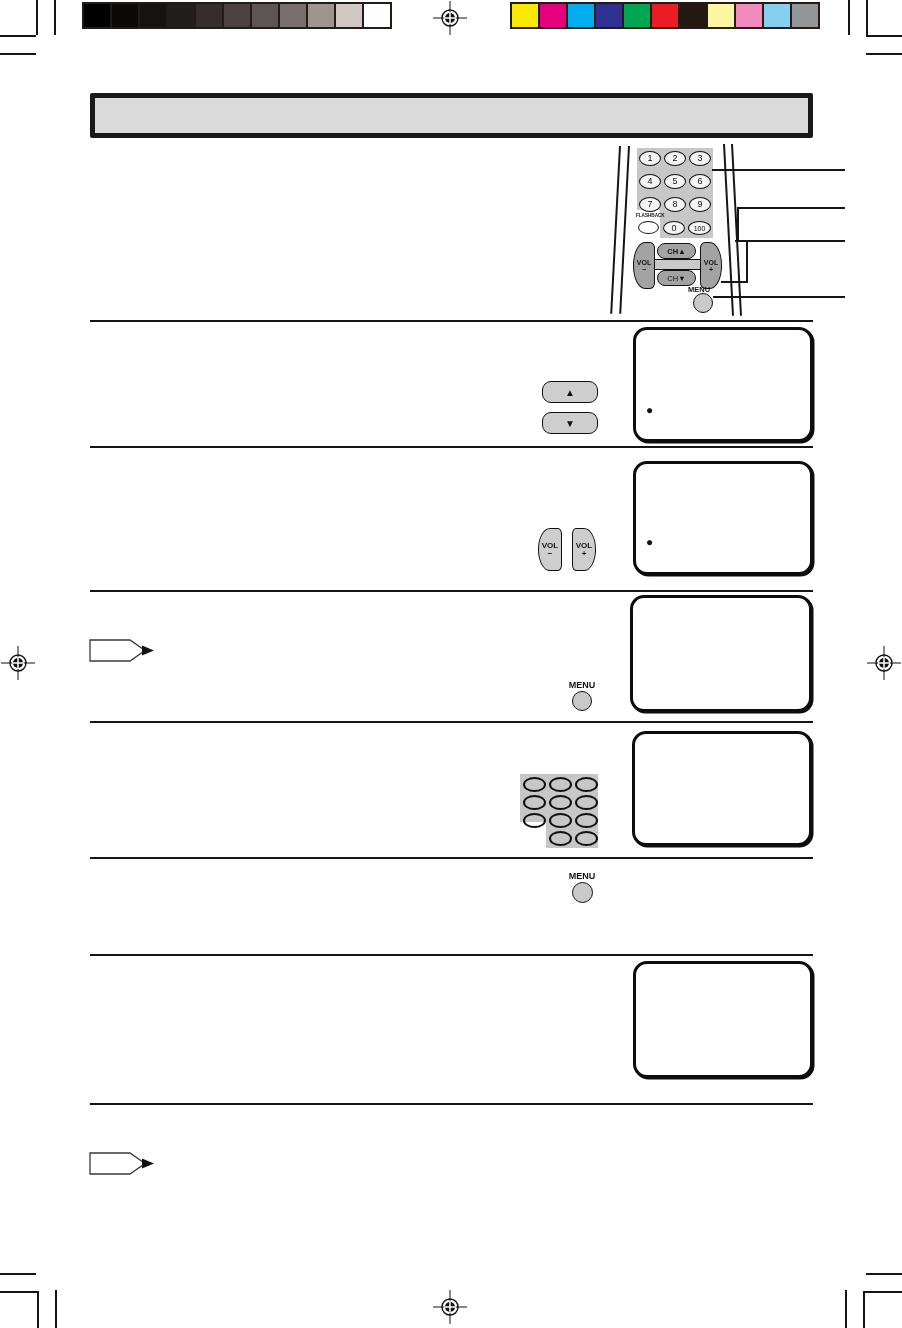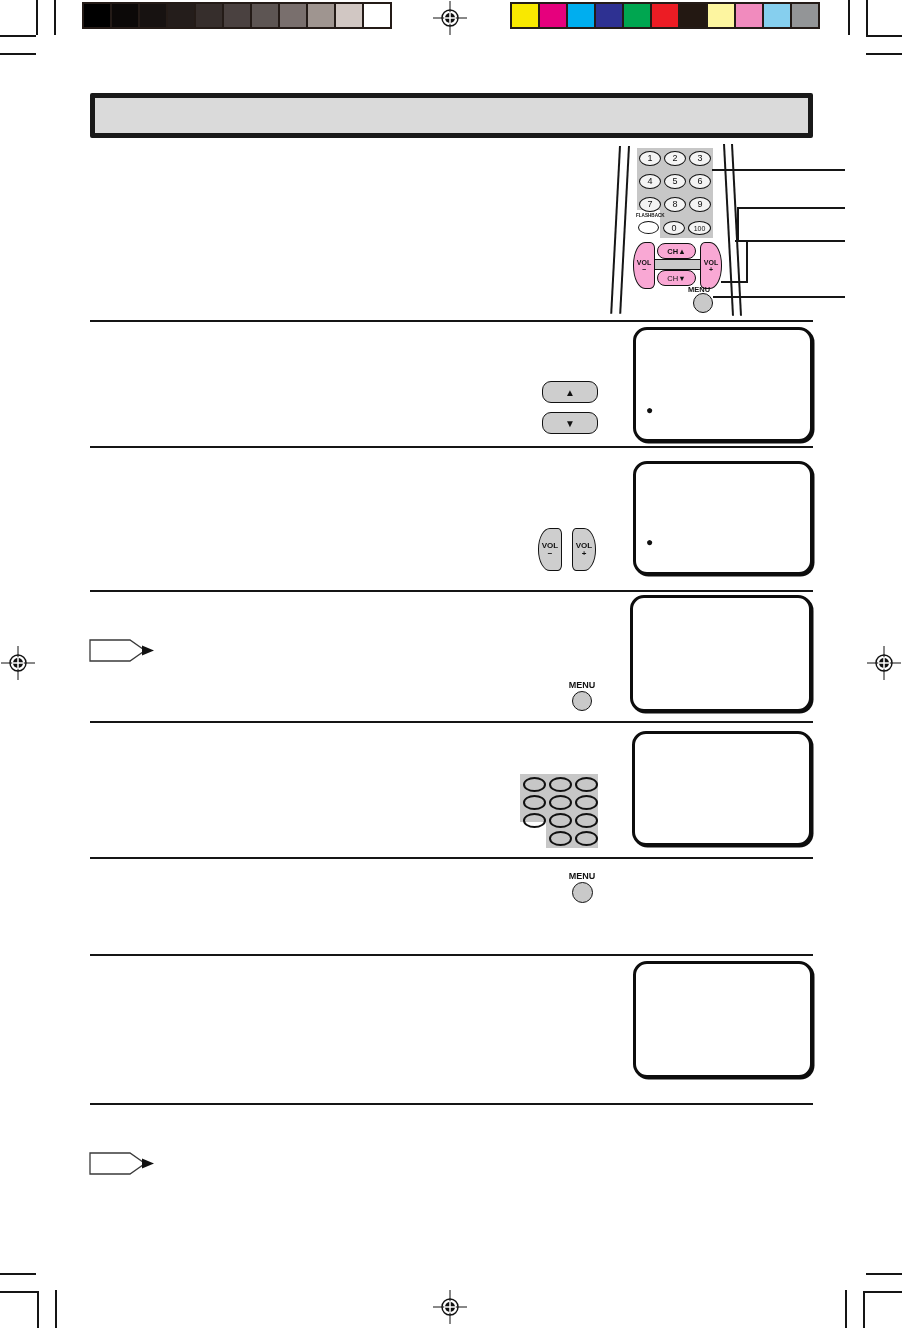--- a/index.html
+++ b/index.html
@@ -25,21 +25,21 @@
   }
   .bullet{position:absolute;font-size:12px;line-height:8px;color:#111;}
   
   .edge{position:absolute;background:#161616;}
   .pad{position:absolute;background:#c7c7c7;}
   .dkey{
     position:absolute;width:22px;height:15px;border:1.6px solid #111;border-radius:50%;
     background:#f4f4f4;box-sizing:border-box;display:flex;align-items:center;justify-content:center;
     font-size:9px;line-height:9px;
   }
-  .gbtn{position:absolute;background:#f9a8d4;border:1.6px solid #111;box-sizing:border-box;
+  .gbtn{position:absolute;background:#a3a3a3;border:1.6px solid #111;box-sizing:border-box;
     display:flex;align-items:center;justify-content:center;}
   .volbtn{flex-direction:column;font-size:7px;font-weight:bold;line-height:7px;}
   .minilabel{position:absolute;font-weight:bold;color:#111;}
   .callout{position:absolute;background:#161616;}
   
   .okey{position:absolute;width:23px;height:15px;border:2px solid #111;border-radius:50%;
     background:transparent;box-sizing:border-box;}
   .menu-circle{position:absolute;border-radius:50%;background:#c9c9c9;border:1.8px solid #111;box-sizing:border-box;}
   .big-chbtn{
     position:absolute;width:56px;height:22px;background:#cecece;border:1.6px solid #111;

